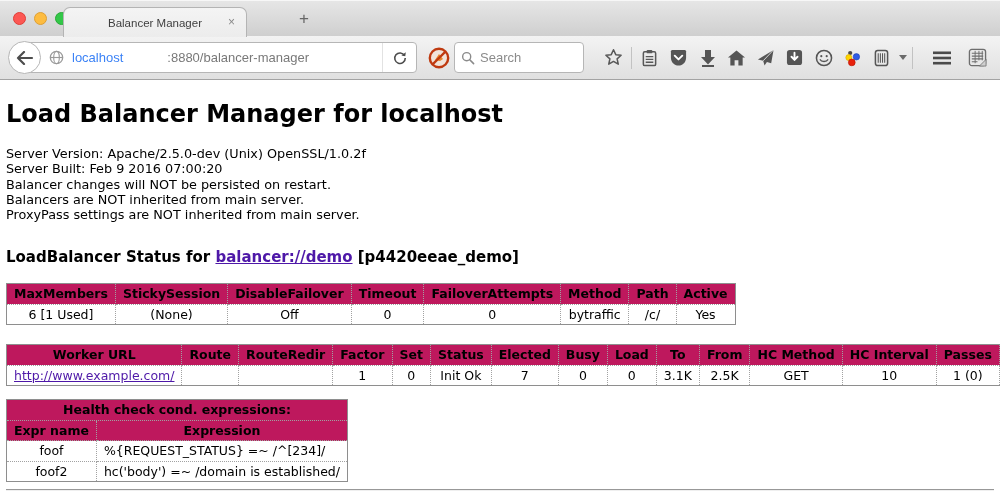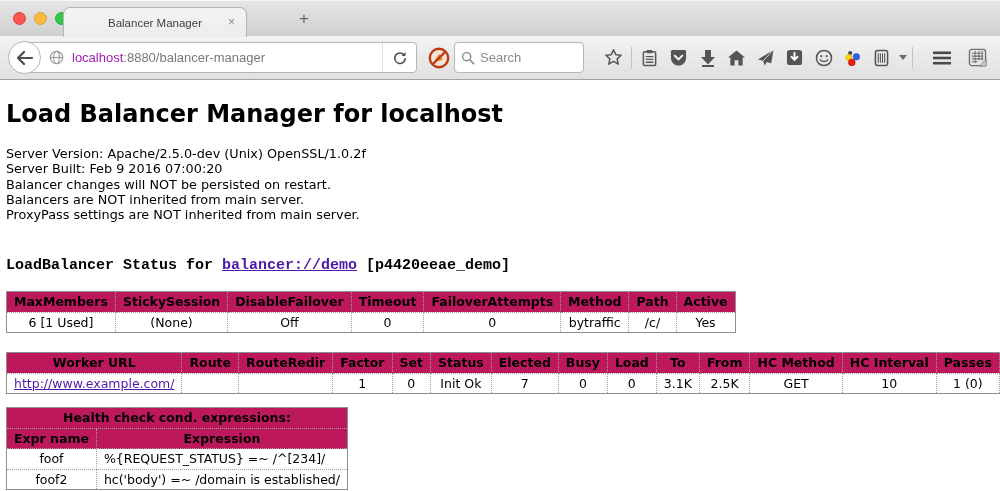--- a/index.html
+++ b/index.html
@@ -22,40 +22,40 @@
   .tab-close { position:absolute; right:11px; top:8px; font-size:12px; color:#8a8a8a; line-height:12px; cursor:default; }
   .newtab { position:absolute; left:299px; top:8px; font-size:17px; color:#666; }
 
   .navbar { position:relative; height:44px; background:linear-gradient(#f3f3f3,#e0e0e0);
             border-bottom:1px solid #a3a3a3; display:flex; align-items:center; padding:0 8px; }
   .back-btn { width:33px; height:33px; border-radius:50%; background:#fff; border:1px solid #b6b6b6;
               display:flex; align-items:center; justify-content:center; z-index:3; flex:0 0 auto; }
   .urlbar { height:31px; flex:0 0 393px; margin-left:-17px; background:#fff; border:1px solid #b6b6b6;
             border-radius:0 4px 4px 0; display:flex; align-items:center; padding-left:24px; }
   .url-text { font-size:13px; margin-left:8px; flex:1; white-space:nowrap; overflow:hidden; }
-  .url-domain { color:#a21caf; }
-  .url-rest { color:#797979; }
+  .url-domain { color:#3b82f6; }
+  .url-rest { color:#797979;margin-left:44px; }
   .reload-btn { width:34px; height:29px; border-left:1px solid #e2e2e2; display:flex; align-items:center; justify-content:center; }
   .block-btn { margin-left:11px; display:flex; align-items:center; }
   .searchbar { margin-left:4px; width:131px; height:31px; background:#fff; border:1px solid #b6b6b6;
                border-radius:4px; display:flex; align-items:center; padding:0 6px; }
   .searchbar input { border:none; outline:none; width:90px; font-size:13px; margin-left:5px;
                      font-family:"Liberation Sans", sans-serif; color:#444; background:transparent; }
   .searchbar input::placeholder { color:#8b8b8b; }
   .ibtn { width:29px; height:34px; display:flex; align-items:center; justify-content:center; flex:0 0 auto; }
   .ibtn.first { margin-left:15px; }
   .vsep { width:1px; height:22px; background:#c2c2c2; margin:0 3px; flex:0 0 auto; }
   .caret-btn { width:13px; height:34px; display:flex; align-items:center; justify-content:center; }
   .menu-group { margin-left:11px; display:flex; align-items:center; }
 
   
   .content { padding:0 6px; background:#fff; color:#000; }
   h1.page-title { font-size:24px; line-height:30px; font-weight:bold; margin:19px 0 0 0; letter-spacing:0; }
   .server-info { margin-top:17px; font-size:12.8px; line-height:15.3px; }
-  h3.status-heading { margin-top:35px; font-size:15px; font-weight:bold;font-family:Liberation Mono, monospace; }
+  h3.status-heading { margin-top:26px; font-size:15px; font-weight:bold; }
   a { color:#4e18a8; text-decoration:underline; }
 
   table { border-collapse:collapse; border:1px solid #8e8e8e; font-size:12.5px; margin-top:17px; }
   th, td { border:1px dotted #a2a2a2; padding:2px 7px; text-align:center; white-space:nowrap;
            line-height:15.5px; }
   th { background:#be185d; font-weight:bold; }
   td.cell-left { text-align:left; }
   .worker-table { margin-top:19px; }
   .health-table { margin-top:13px;padding-left:16px; }
   .health-table td.cell-left { text-align:left; }

